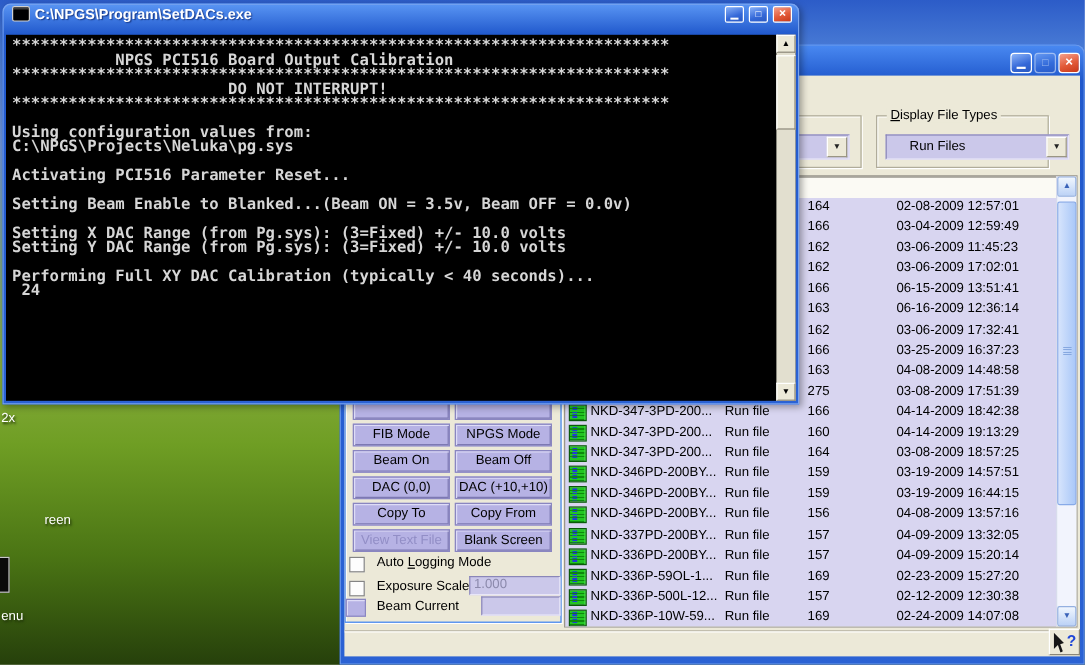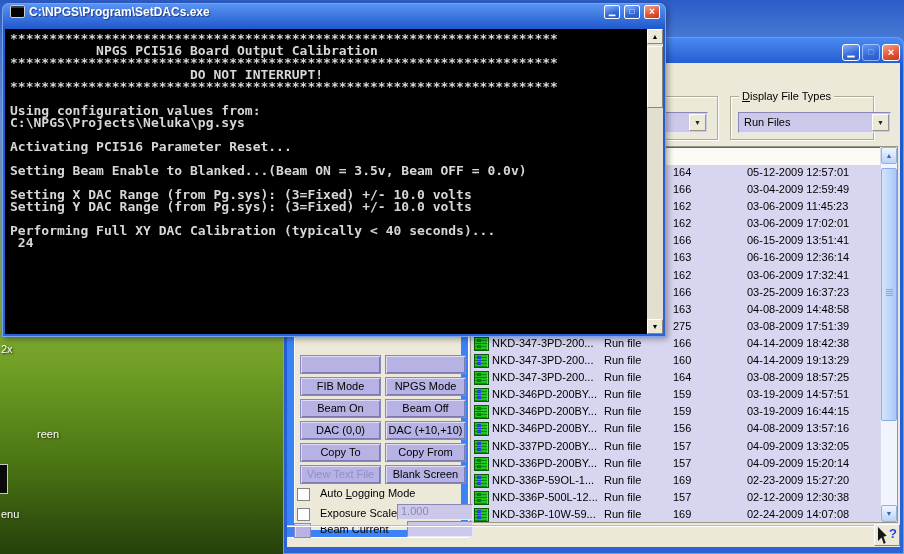--- a/index.html
+++ b/index.html
@@ -23,21 +23,21 @@
     background:linear-gradient(180deg,#4a8af2,#2058cc 30px,#2b62d4);
     border-radius:0 8px 0 0; padding:26px 4px 7px 4px; box-shadow:inset 0 0 0 1px #6f9bea; }
   .npgs-title { position:absolute; top:0; left:0; right:4px; height:26px; display:flex;
     justify-content:flex-end; align-items:center; gap:2px; padding-top:4px; }
   .npgs-client { position:relative; width:613px; height:484px; background:#ece9d8; overflow:hidden; }
 
   .groupbox { position:absolute; border:1px solid #b0ac9a; box-shadow:1px 1px 0 #fff, inset 1px 1px 0 #fff; }
   .gb-label { position:absolute; top:-7px; left:8px; background:#ece9d8; padding:0 3px; font-size:11px; white-space:nowrap; }
 
   .dd { position:absolute; height:21px; background:#cbc8ea; border:1px solid;
-    border-color:#8a86b8 #e8e6f8 #e8e6f8 #8a86b8; font-size:11px; line-height:19px; padding-left:5px; }
+    border-color:#8a86b8 #e8e6f8 #e8e6f8 #8a86b8; font-size:11px; line-height:19px; padding-left:19px; }
   .dd-btn { position:absolute; top:1px; right:1px; bottom:1px; width:17px; background:#ece9d8;
     border:1px solid; border-color:#fff #9a9684 #9a9684 #fff; text-align:center; font-size:7px;
     line-height:16px; color:#222; }
 
   
   .file-list { position:absolute; left:183px; top:83px; width:428px; height:377px; background:#fbfaf4;
     border:1px solid #9a968a; box-shadow:inset 1px 1px 0 #6a665c; }
   .fl-header { position:absolute; top:0; left:0; right:17px; height:18px; display:flex;
     background:#ebe8d8; font-size:11px;margin-top:24px; }
   .fl-hcell { border-right:1px solid #cdc9b8; box-shadow:inset 1px 1px 0 #fff, inset 0 -2px 0 #ddd9c8;
@@ -58,22 +58,22 @@
   .xp-sbtn { position:absolute; left:0; width:16px; height:17px;
     background:linear-gradient(180deg,#f0f6fe,#bcd2f6); border:1px solid #94b0e0; border-radius:2px;
     color:#3a62b8; font-size:7px; text-align:center; line-height:15px; }
   .xp-sbtn.up { top:0; } .xp-sbtn.down { bottom:0; }
   .xp-thumb { position:absolute; left:0; top:21px; width:16px; height:253px;
     background:linear-gradient(90deg,#d6e4fc,#aac8f8); border:1px solid #88aae8; border-radius:2px; }
   .xp-thumb::after { content:""; position:absolute; left:4px; top:48%; width:7px; height:7px;
     background:repeating-linear-gradient(180deg,#86a8e0 0 1px,transparent 1px 2px); }
 
   
-  .left-panel { position:absolute; left:0; top:251px; width:181px; height:223px;
-    border:7px solid #3b82f6; box-shadow:1px 1px 0 #fff, inset 1px 1px 0 #fff; }
+  .left-panel { position:absolute; left:0; top:233px; width:181px; height:223px;
+    border:1px solid #3b82f6; box-shadow:1px 1px 0 #fff, inset 1px 1px 0 #fff; }
   .px-btn { position:absolute; width:81px; height:19px; background:#b6b2e4; border:1px solid #8a86c0;
     box-shadow:inset 1px 1px 0 #dedcf6, inset -1px -1px 0 #7d79b2; font-size:11px; text-align:center;
     line-height:17px; white-space:nowrap; overflow:hidden; }
   .px-btn.disabled { color:#928ec6; }
   .chk { position:absolute; left:3px; width:13px; height:13px; background:#fdfdfd; border:1px solid #848484; }
   .chk-label { position:absolute; left:26px; font-size:11px; white-space:nowrap; }
   .fld { position:absolute; background:#cbc8ea; border:1px solid; font-size:11px; padding:0 3px;
     border-color:#8a86b8 #e8e6f8 #e8e6f8 #8a86b8; line-height:13px; }
   .fld.gray { color:#8c8aac; }
   .beam-chk { position:absolute; left:0; top:202px; width:17px; height:15px; background:#b6b2e4;
@@ -146,21 +146,21 @@
         <div class="fl-hcell" style="width:77px;"></div>
         <div class="fl-hcell" style="width:70px; text-align:right;">Size</div>
         <div class="fl-hcell" style="width:113px;">Time and Date</div>
         <div class="fl-hcell" style="flex:1;"></div>
       </div>
       <div class="fl-rows">
           <div class="fl-row">
             <span class="fl-name"></span>
             <span class="fl-type"></span>
             <span class="fl-size">164</span>
-            <span class="fl-date">05-12-2009 12:57:01</span>
+            <span class="fl-date">02-08-2009 12:57:01</span>
           </div>
           <div class="fl-row">
             <span class="fl-name"></span>
             <span class="fl-type"></span>
             <span class="fl-size">166</span>
             <span class="fl-date">03-04-2009 12:59:49</span>
           </div>
           <div class="fl-row">
             <span class="fl-name"></span>
             <span class="fl-type"></span>

